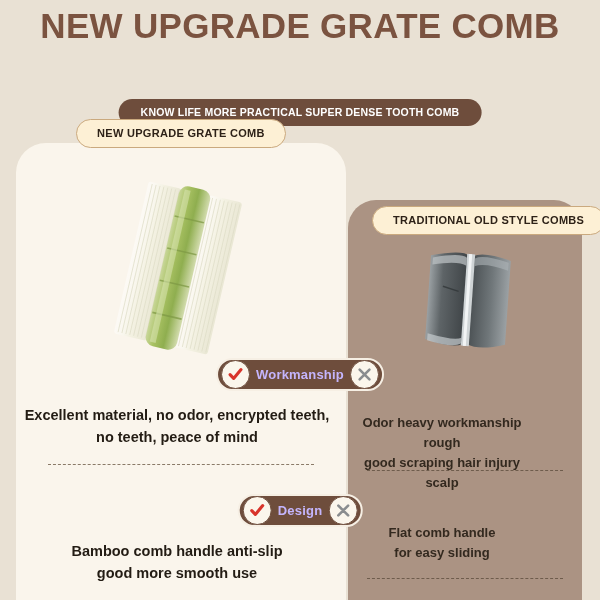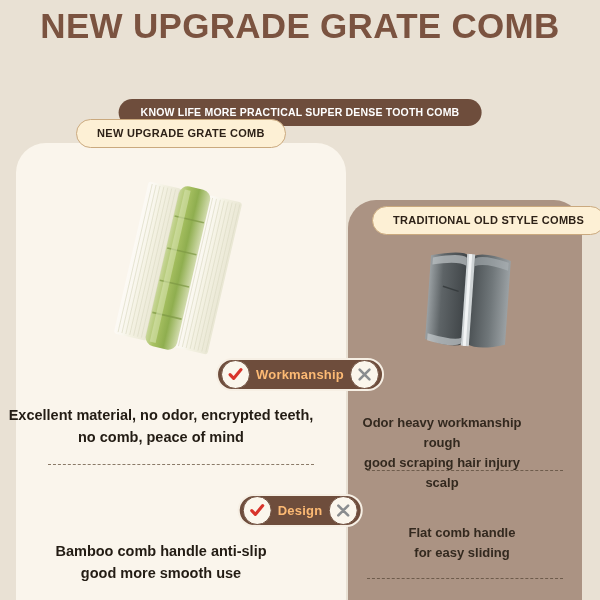--- a/index.html
+++ b/index.html
@@ -120,21 +120,21 @@
     display: flex;
     align-items: center;
     background: #6e4d3c;
     border: 2px solid #f6efe4;
     border-radius: 18px;
     padding: 0 3px;
     box-sizing: border-box;
     z-index: 20;
   }
   .badge-label {
-    color: #fdba74;
+    color: #c4b5fd;
     font-size: 13px;
     font-weight: bold;
     letter-spacing: 0.2px;
     padding: 0 6px;
     white-space: nowrap;
   }
   .badge-circle {
     width: 27px;
     height: 27px;
     border-radius: 50%;
@@ -151,33 +151,33 @@
   
   .feature-text {
     position: absolute;
     text-align: center;
     line-height: 1.55;
     font-weight: bold;
   }
   .left-text {
     color: #231c14;
     font-size: 14.5px;
-    left: 0;
+    left: 16px;
     width: 322px;
   }
   .right-text {
     color: #33291f;
     font-size: 13px;
     left: 348px;
     width: 188px;
   }
   #left-text-1 { top: 404px; }
   #left-text-2 { top: 540px; }
   #right-text-1 { top: 413px; }
-  #right-text-2 { top: 523px; margin-left: 20px; }
+  #right-text-2 { top: 523px; }
 
   .divider {
     position: absolute;
     border: 0;
     border-top: 1.5px dashed #8a7a68;
     margin: 0;
   }
   #left-divider-1 { left: 48px; width: 266px; top: 464px; }
   #right-divider-1 { left: 367px; width: 196px; top: 470px; border-top-color: #6e5c4c; }
   #right-divider-2 { left: 367px; width: 196px; top: 578px; border-top-color: #6e5c4c; }
@@ -296,21 +296,21 @@
         <path d="M3.6 3.6 L13.4 13.4 M13.4 3.6 L3.6 13.4" stroke="#8a8d8f" stroke-width="2.6" fill="none" stroke-linecap="round"></path>
       </svg>
     </span>
   </div>
 
   <div id="left-pill" class="panel-pill">NEW UPGRADE GRATE COMB</div>
   <div id="right-pill" class="panel-pill">TRADITIONAL OLD STYLE COMBS</div>
 
   <div id="left-text-1" class="feature-text left-text">
     <div>Excellent material, no odor, encrypted teeth,</div>
-    <div>no comb, peace of mind</div>
+    <div>no teeth, peace of mind</div>
   </div>
   <hr id="left-divider-1" class="divider">
   <div id="left-text-2" class="feature-text left-text">
     <div>Bamboo comb handle anti-slip</div>
     <div>good more smooth use</div>
   </div>
 
   <div id="right-text-1" class="feature-text right-text">
     <div>Odor heavy workmanship rough</div>
     <div>good scraping hair injury scalp</div>

